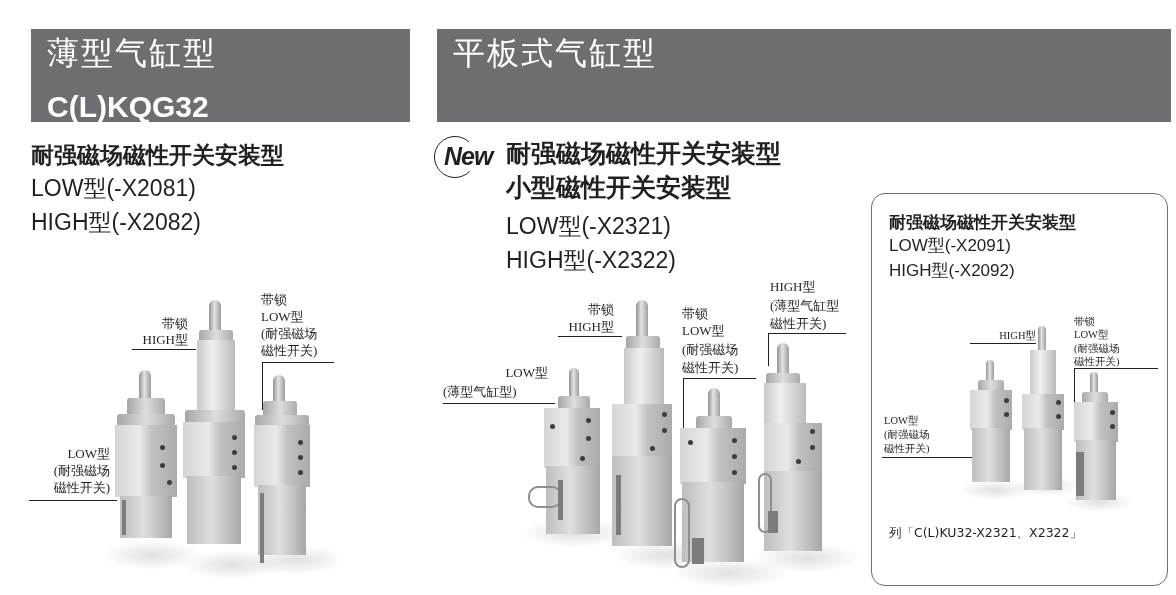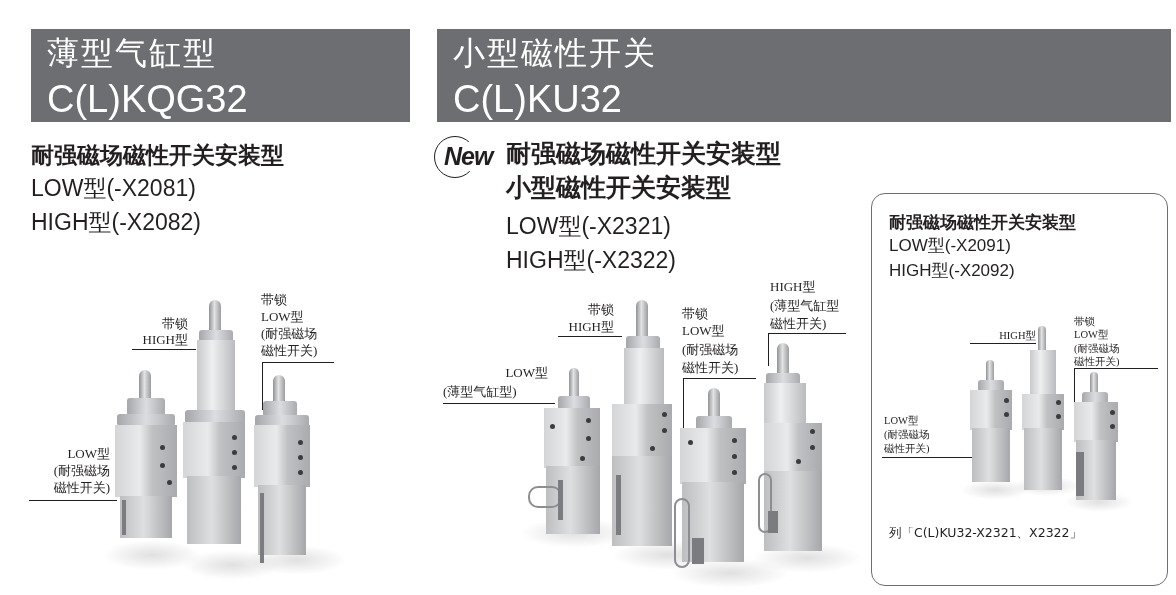--- a/index.html
+++ b/index.html
@@ -1,21 +1,21 @@
 <!DOCTYPE html>
 <html><head>
 <meta charset="utf-8">
 <style>
   * { box-sizing: border-box; margin: 0; padding: 0; }
   html, body { width: 1176px; height: 595px; background: #ffffff; overflow: hidden; }
   body { position: relative; font-family: "DejaVu Sans", "Liberation Sans", sans-serif; color: #231f20; }
 
   .banner { position: absolute; background: #6d6e71; color: #ffffff; }
   .banner .t1 { position: absolute; left: 16px; top: 4px; font-size: 32px; line-height: 40px; letter-spacing: 2px; }
-  .banner .t2 { position: absolute; left: 16px; top: 52px; font-size: 38px; line-height: 36px; font-weight: normal; font-family: "Liberation Sans", sans-serif; }
+  .banner .t2 { position: absolute; left: 16px; top: 60px; font-size: 30px; line-height: 36px; font-weight: bold; font-family: "Liberation Sans", sans-serif; }
   #banner-left { left: 31px; top: 29px; width: 379px; height: 93px; }
   #banner-right { left: 437px; top: 29px; width: 734px; height: 93px; }
 
   .heading { position: absolute; font-size: 23px; line-height: 30px; font-weight: bold; color: #231f20; }
   .sub { position: absolute; font-size: 23px; line-height: 32px; font-family: "Liberation Sans", sans-serif; color: #231f20; }
 
   .new-badge { position: absolute; left: 434px; top: 136px; width: 68px; height: 40px; }
   .new-badge .circle { position: absolute; left: 0; top: 0; width: 42px; height: 42px; border: 1.2px solid #231f20; border-radius: 50%; }
   .new-badge .txt { position: absolute; left: 10px; top: 6px; font-size: 25px; font-weight: bold; font-style: italic; font-family: "Liberation Sans", sans-serif; letter-spacing: -1px; background: #fff; padding-right: 2px; }
 
@@ -102,22 +102,21 @@
   <div class="cap" style="left:3px; top:40px; width:54px; height:12px;"></div>
   <div class="body" style="left:2px; top:50px; width:56px; height:62px;"></div>
   <div class="hole" style="left:46px; top:65px;"></div>
     <div class="hole" style="left:46px; top:80px;"></div>
     <div class="hole" style="left:46px; top:95px;"></div>
   <div class="base" style="left:6px; top:110px; width:48px; height:70px;"></div>
   <div class="sw" style="left:8px; top:118px; width:4px; height:70px;"></div>
 </div>
 
 <div class="banner" id="banner-right">
-  <div class="t1">小型磁性开关</div>
-  <div class="t2">C(L)KU32</div>
+  <div class="t1">平板式气缸型</div>
 </div>
 
 <div class="new-badge">
   <div class="circle"></div>
   <div class="txt">New</div>
 </div>
 <div class="heading" style="left:506px; top:139px; font-size:25px;">耐强磁场磁性开关安装型</div>
 <div class="heading" style="left:506px; top:173px; font-size:25px;">小型磁性开关安装型</div>
 <div class="sub" style="left:506px; top:210px;">LOW型(-X2321)</div>
 <div class="sub" style="left:506px; top:244px;">HIGH型(-X2322)</div>

